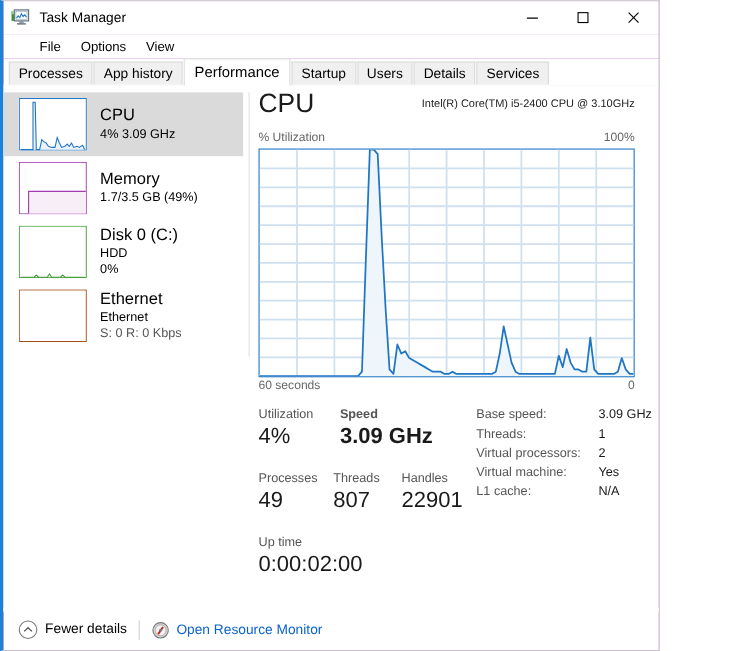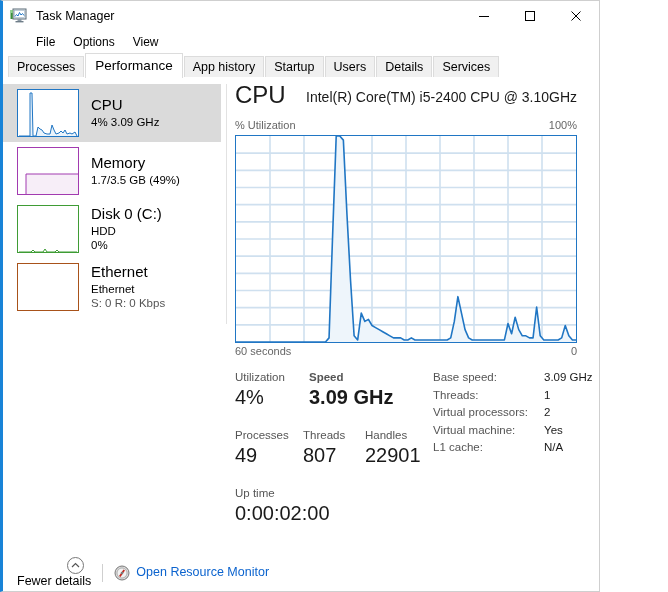--- a/index.html
+++ b/index.html
@@ -156,21 +156,21 @@
     position: relative;
     height: 36px;
     margin-top: 5px;
   }
   #cpu-head {
     position: absolute; left: 8px; top: 0;
     font-size: 24px; color: #1a1a1a; line-height: 1;
   }
   #cpu-model {
     position: absolute; right: 22px; top: 7px;
-    font-size: 14px; color: #1a1a1a; line-height: 1;
+    font-size: 10px; color: #1a1a1a; line-height: 1;
     white-space: nowrap;
   }
   #axis-top {
     position: relative;
     height: 16px;
   }
   #util-label {
     position: absolute; left: 8px; top: 0;
     font-size: 11px; color: #666;
   }
@@ -229,22 +229,22 @@
   #footer {
     position: absolute;
     left: 0; right: 0; bottom: 0;
     height: 38px;
     display: flex; align-items: center;
     padding-left: 14px;
     background: #ffffff;
     border-top: 1px solid #ffffff;
   }
   #fewer {
-    display: flex; align-items: flex-end;
-    font-size: 12.5px; color: #000; flex-direction: column;
+    display: flex; align-items: flex-start;
+    font-size: 12.5px; color: #000;
   }
   #chev-circle {
     width: 17px; height: 17px; border-radius: 50%;
     border: 1px solid #777;
     display: flex; align-items: center; justify-content: center;
     margin-right: 7px; flex: none;
   }
   #foot-sep {
     width: 1px; height: 18px; background: #cfcfcf;
     margin: 0 11px;
@@ -296,22 +296,22 @@
   </div>
 
   <div id="menubar">
     <div class="menu-item">File</div>
     <div class="menu-item">Options</div>
     <div class="menu-item">View</div>
   </div>
 
   <div id="tabstrip">
     <div class="tab">Processes</div>
+    <div class="tab">App history</div>
     <div class="tab active">Performance</div>
-    <div class="tab">App history</div>
     <div class="tab">Startup</div>
     <div class="tab">Users</div>
     <div class="tab">Details</div>
     <div class="tab">Services</div>
   </div>
 
   <div id="content">
 
     <div id="sidebar">
       <div id="sidebar-divider"></div>

